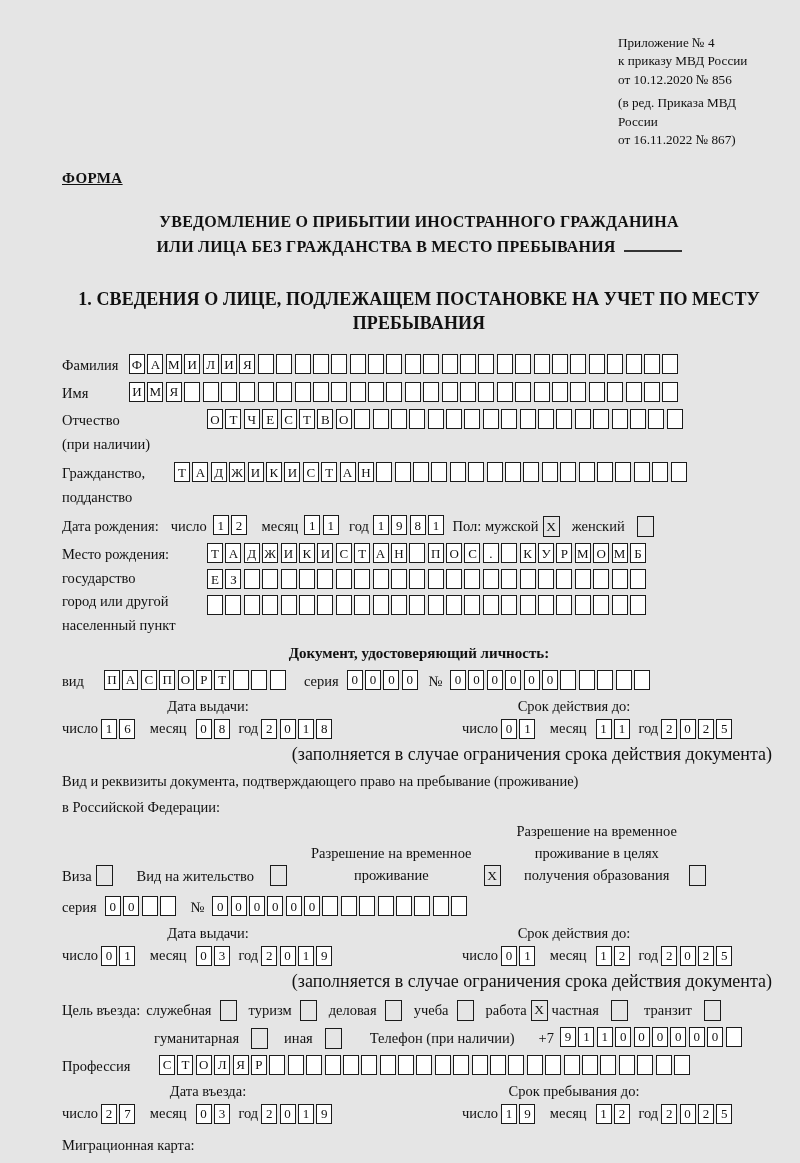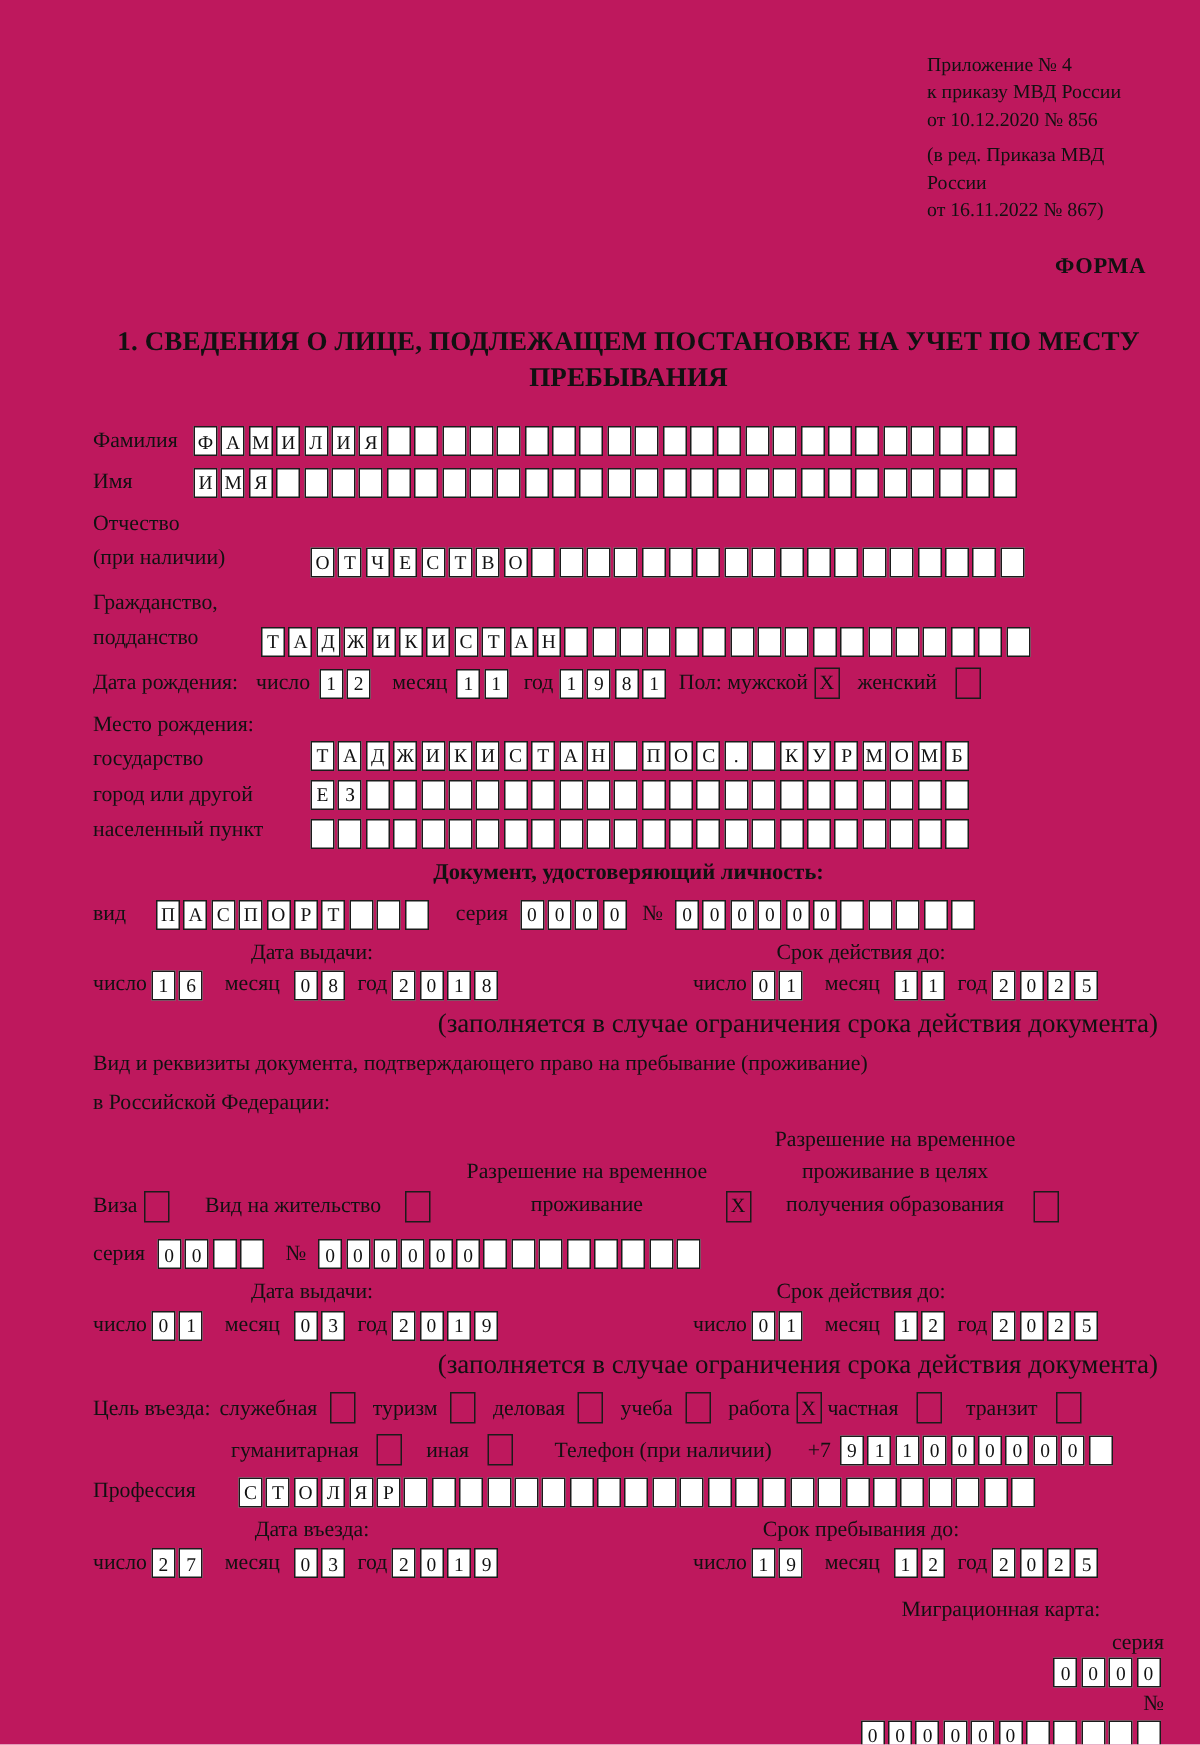--- a/index.html
+++ b/index.html
@@ -1,32 +1,32 @@
 <!DOCTYPE html>
 <html><head>
 <meta charset="utf-8">
 <style>
   * { box-sizing: border-box; }
   html,body { margin:0; padding:0; background:#ffffff; }
   .page {
-    width:800px; height:1163px; background:#be185d; overflow:hidden;
+    width:800px; height:1163px; background:#e5e5e5; overflow:hidden;
     font-family:"Liberation Serif", serif; color:#111;
     font-size:14.5px; line-height:1.35;
     padding:34px 24px 10px 62px; position:relative;
   }
   
   .hdr { margin-left:556px; font-size:13.2px; line-height:1.4; }
   .hdr-sub { margin-left:556px; font-size:13.2px; line-height:1.4; margin-top:5px; }
-  .forma { text-align:right; padding-right:12px; font-weight:700; font-size:15px; margin-top:18px; letter-spacing:.4px; }
+  .forma { text-align:left; padding-right:12px; font-weight:700; font-size:15px; margin-top:18px; letter-spacing:.4px;text-decoration:underline; }
   
   .title { text-align:center; font-weight:700; font-size:16px; line-height:1.55; margin-top:22px; letter-spacing:.2px; }
   .title-underline { display:inline-block; width:58px; border-bottom:2.2px solid #333; margin-left:8px; height:14px; }
   .sec { text-align:center; font-weight:700; font-size:18px; margin-top:27px; margin-bottom:19px; letter-spacing:.1px; }
   
-  .frow { display:flex; align-items:flex-end; margin-bottom:6px; white-space:nowrap; }
+  .frow { display:flex; align-items:flex-start; margin-bottom:6px; white-space:nowrap; }
   .lbl { flex-shrink:0; padding-top:2px; }
   .lbl-block { flex-shrink:0; line-height:1.62; }
   .boxes { display:flex; flex-wrap:nowrap; flex-shrink:0; }
   .cell {
     width:16px; height:20px; border:1.6px solid #1b1b1b; margin-right:2.4px;
     display:inline-flex; align-items:center; justify-content:center;
     font-size:13px; flex-shrink:0; background:#fff;
   }
   .cb {
     width:17px; height:21px; border:1.6px solid #1b1b1b;
@@ -62,20 +62,26 @@
     <div>Приложение № 4</div>
     <div>к приказу МВД России</div>
     <div>от 10.12.2020 № 856</div>
   </div>
   <div class="hdr-sub">
     <div>(в ред. Приказа МВД России</div>
     <div>от 16.11.2022 № 867)</div>
   </div>
   <div class="forma">ФОРМА</div>
 
+  <div class="title">
+    <div>УВЕДОМЛЕНИЕ О ПРИБЫТИИ ИНОСТРАННОГО ГРАЖДАНИНА</div>
+    <div>
+      <span>ИЛИ ЛИЦА БЕЗ ГРАЖДАНСТВА В МЕСТО ПРЕБЫВАНИЯ</span><span class="title-underline"></span>
+    </div>
+  </div>
 
   <div class="sec">1. СВЕДЕНИЯ О ЛИЦЕ, ПОДЛЕЖАЩЕМ ПОСТАНОВКЕ НА УЧЕТ ПО МЕСТУ ПРЕБЫВАНИЯ</div>
 
   <div class="frow">
     <span class="lbl w67">Фамилия</span>
     <span class="boxes">
         <span class="cell">Ф</span>
         <span class="cell">А</span>
         <span class="cell">М</span>
         <span class="cell">И</span>

